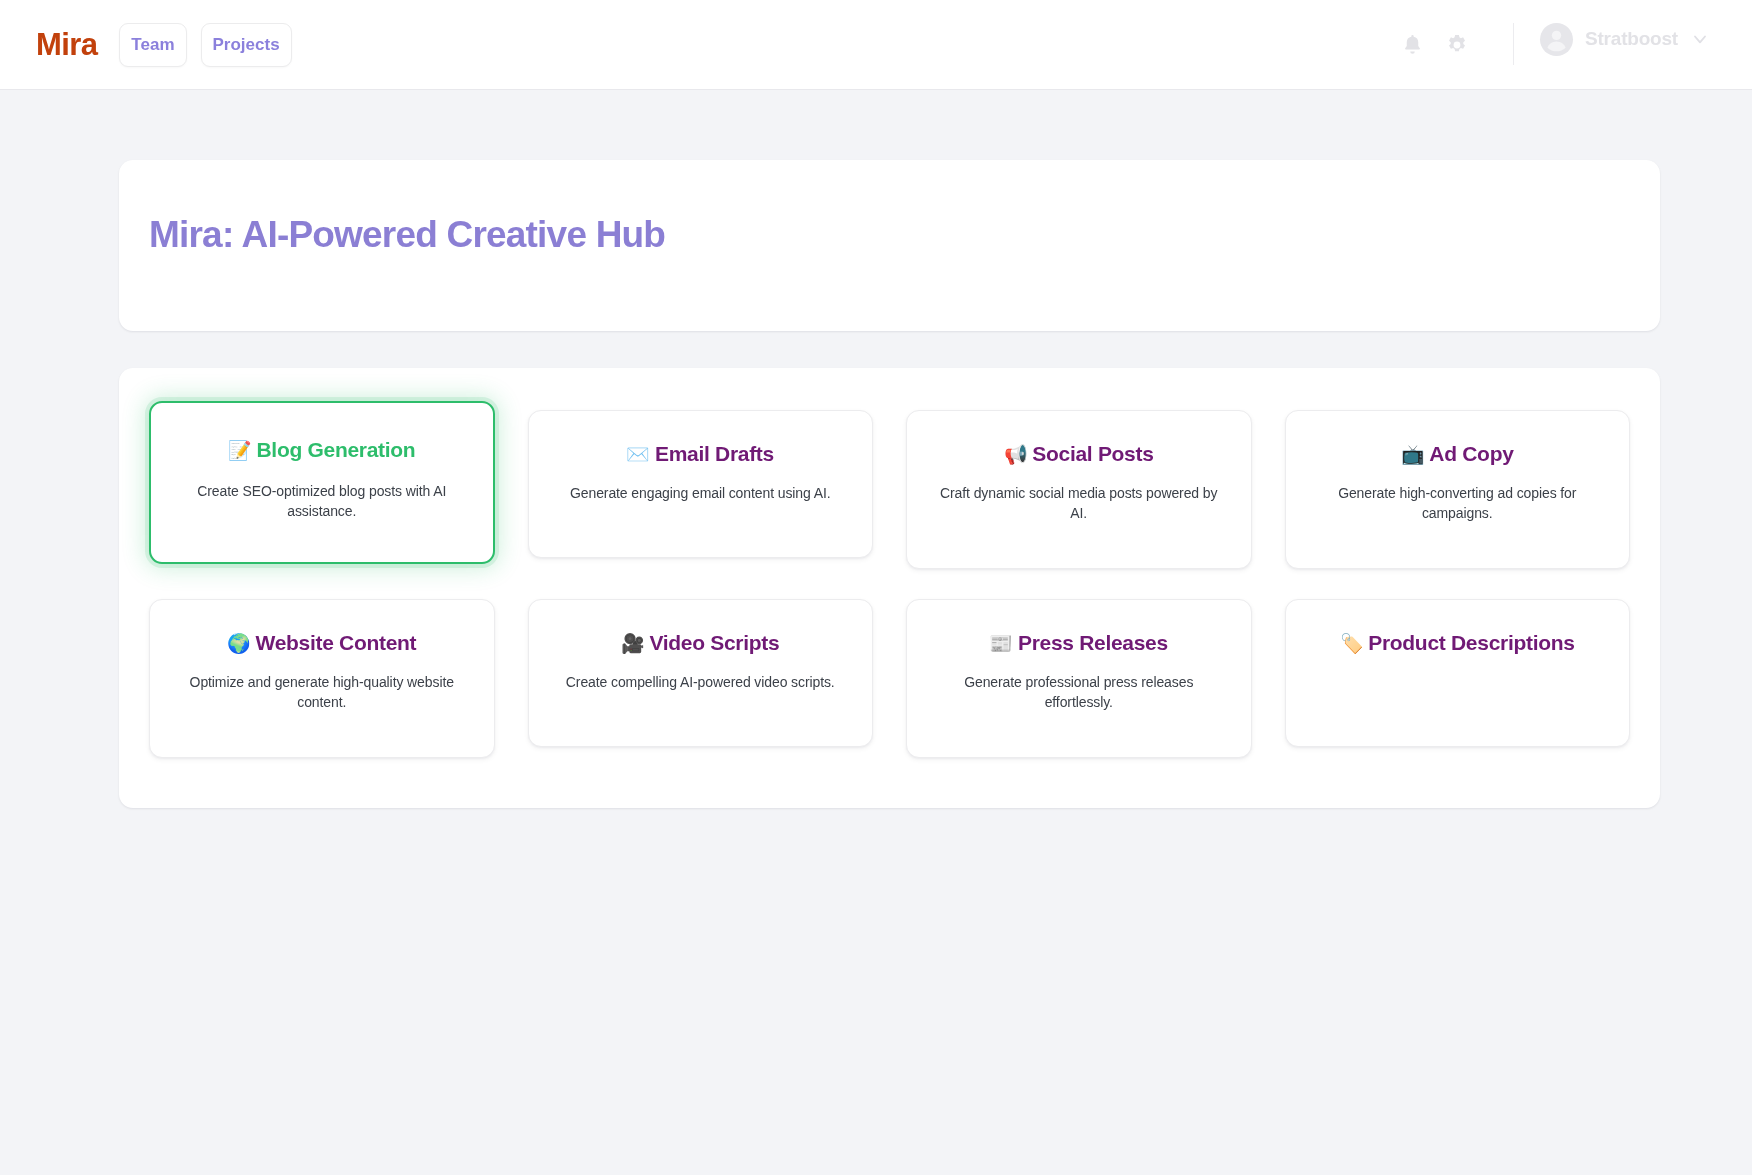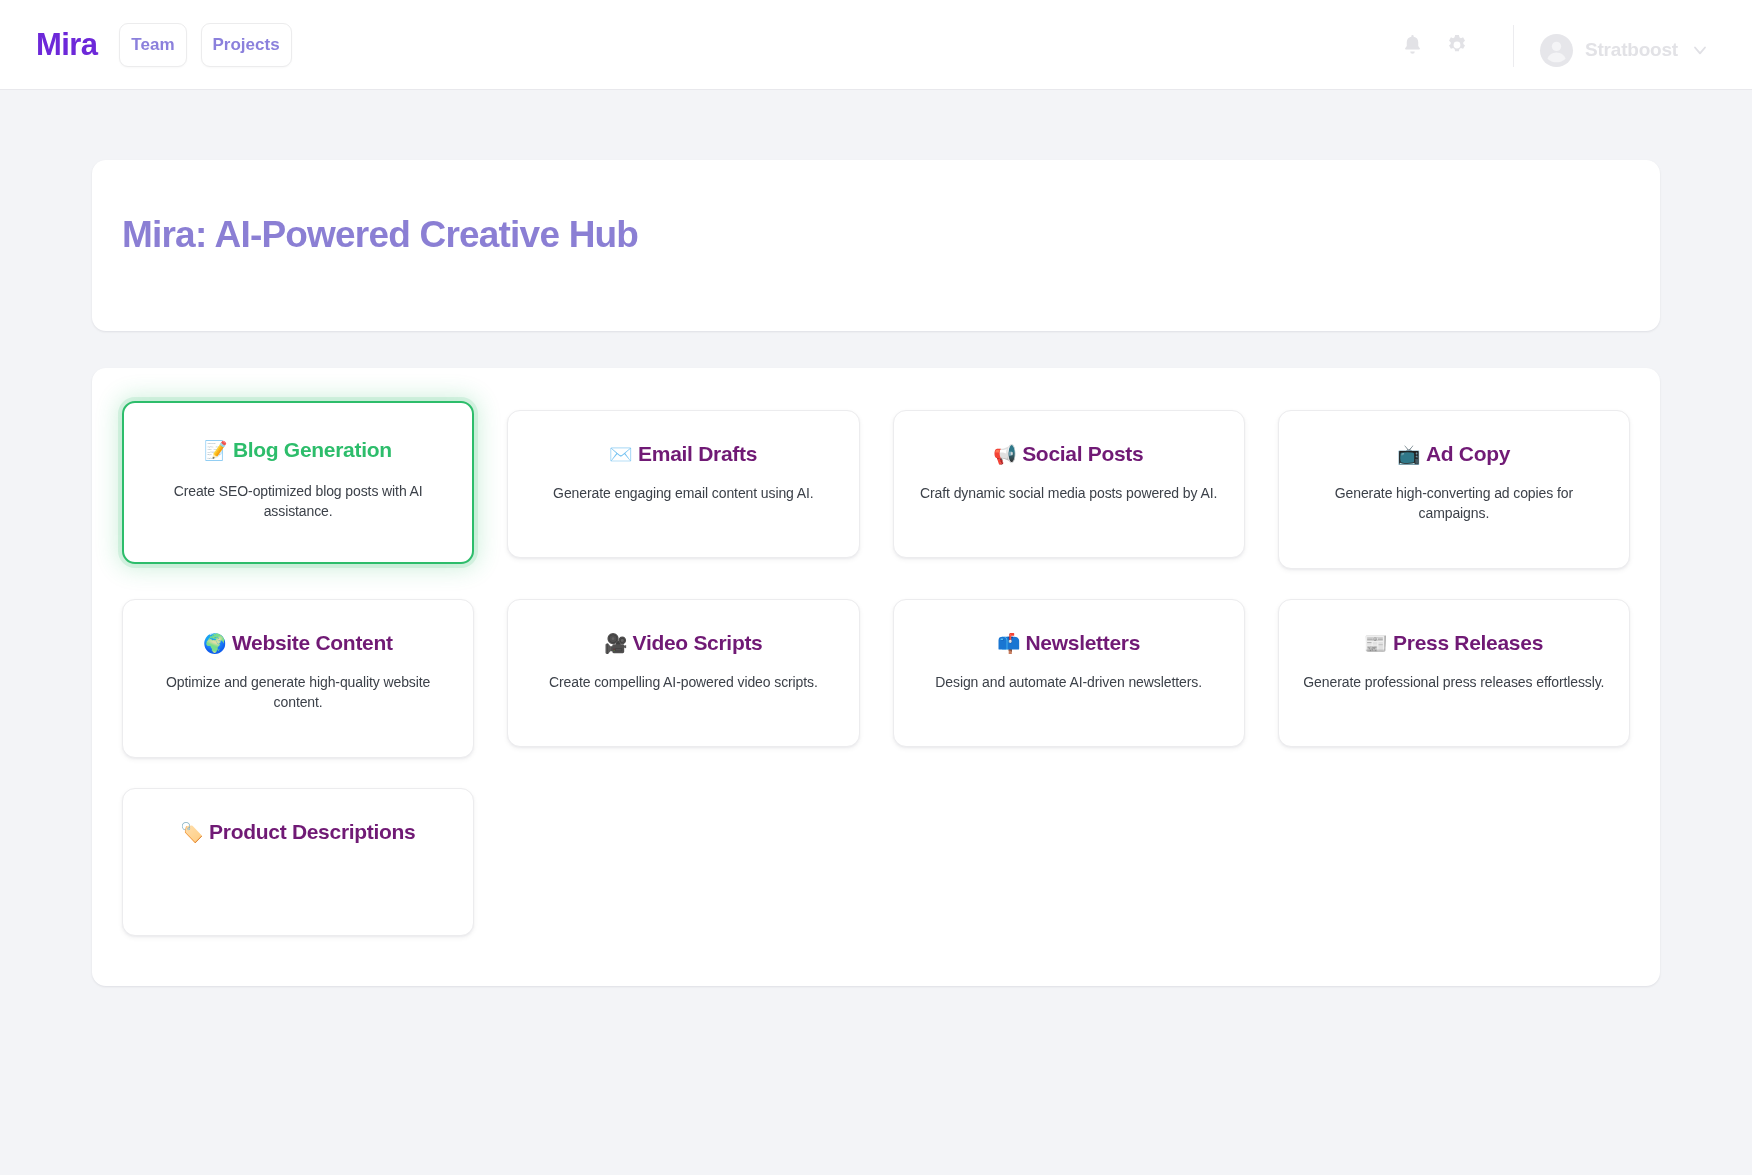--- a/index.html
+++ b/index.html
@@ -19,21 +19,21 @@
     background: #ffffff;
     border-bottom: 1px solid #e8e8ec;
     display: flex;
     align-items: center;
     padding: 0 36px;
   }
 
   .brand {
     font-size: 31px;
     font-weight: bold;
-    color: #6d28d9;
+    color: #c2410c;
     letter-spacing: -0.6px;
     margin-right: 22px;
   }
 
   .nav-btn {
     background: #ffffff;
     border: 1px solid #ececed;
     border-radius: 9px;
     padding: 11px 11px;
     font-size: 17px;
@@ -41,21 +41,21 @@
     color: #8b80dc;
     font-family: "Liberation Sans", sans-serif;
     cursor: pointer;
     margin-right: 14px;
     box-shadow: 0 1px 2px rgba(0,0,0,0.03);
   }
 
   .topbar-right {
     margin-left: auto;
     display: flex;
-    align-items: flex-end;
+    align-items: flex-start;
     gap: 0;
   }
 
   .icon-btn {
     width: 44px; height: 44px;
     display: flex; align-items: center; justify-content: center;
     cursor: pointer;
     color: #e2e2e6;
   }
   .icon-btn svg { display: block; }
@@ -85,20 +85,21 @@
     font-size: 19px;
     font-weight: bold;
     color: #e2e2e6;
     letter-spacing: -0.2px;
   }
   .chev { color: #e0e0e5; display:flex; }
 
   
   .page {
     padding: 70px 92px 0 92px;
+    margin-left: 27px;
   }
 
   .panel {
     background: #ffffff;
     border-radius: 14px;
     box-shadow: 0 1px 3px rgba(16,24,40,0.05), 0 1px 2px rgba(16,24,40,0.04);
   }
 
   .hero {
     padding: 54px 30px 48px 30px;
@@ -245,24 +246,20 @@
         </div>
         <div class="card">
           <div class="card-title"><span class="card-emoji">🌍</span><span>Website Content</span></div>
           <div class="card-desc">Optimize and generate high-quality website content.</div>
         </div>
         <div class="card">
           <div class="card-title"><span class="card-emoji">🎥</span><span>Video Scripts</span></div>
           <div class="card-desc">Create compelling AI-powered video scripts.</div>
         </div>
         <div class="card">
-          <div class="card-title"><span class="card-emoji">📫</span><span>Newsletters</span></div>
-          <div class="card-desc">Design and automate AI-driven newsletters.</div>
-        </div>
-        <div class="card">
           <div class="card-title"><span class="card-emoji">📰</span><span>Press Releases</span></div>
           <div class="card-desc">Generate professional press releases effortlessly.</div>
         </div>
         <div class="card">
           <div class="card-title"><span class="card-emoji">🏷️</span><span>Product Descriptions</span></div>
         </div>
       </div>
   </div>
 
 </div>

